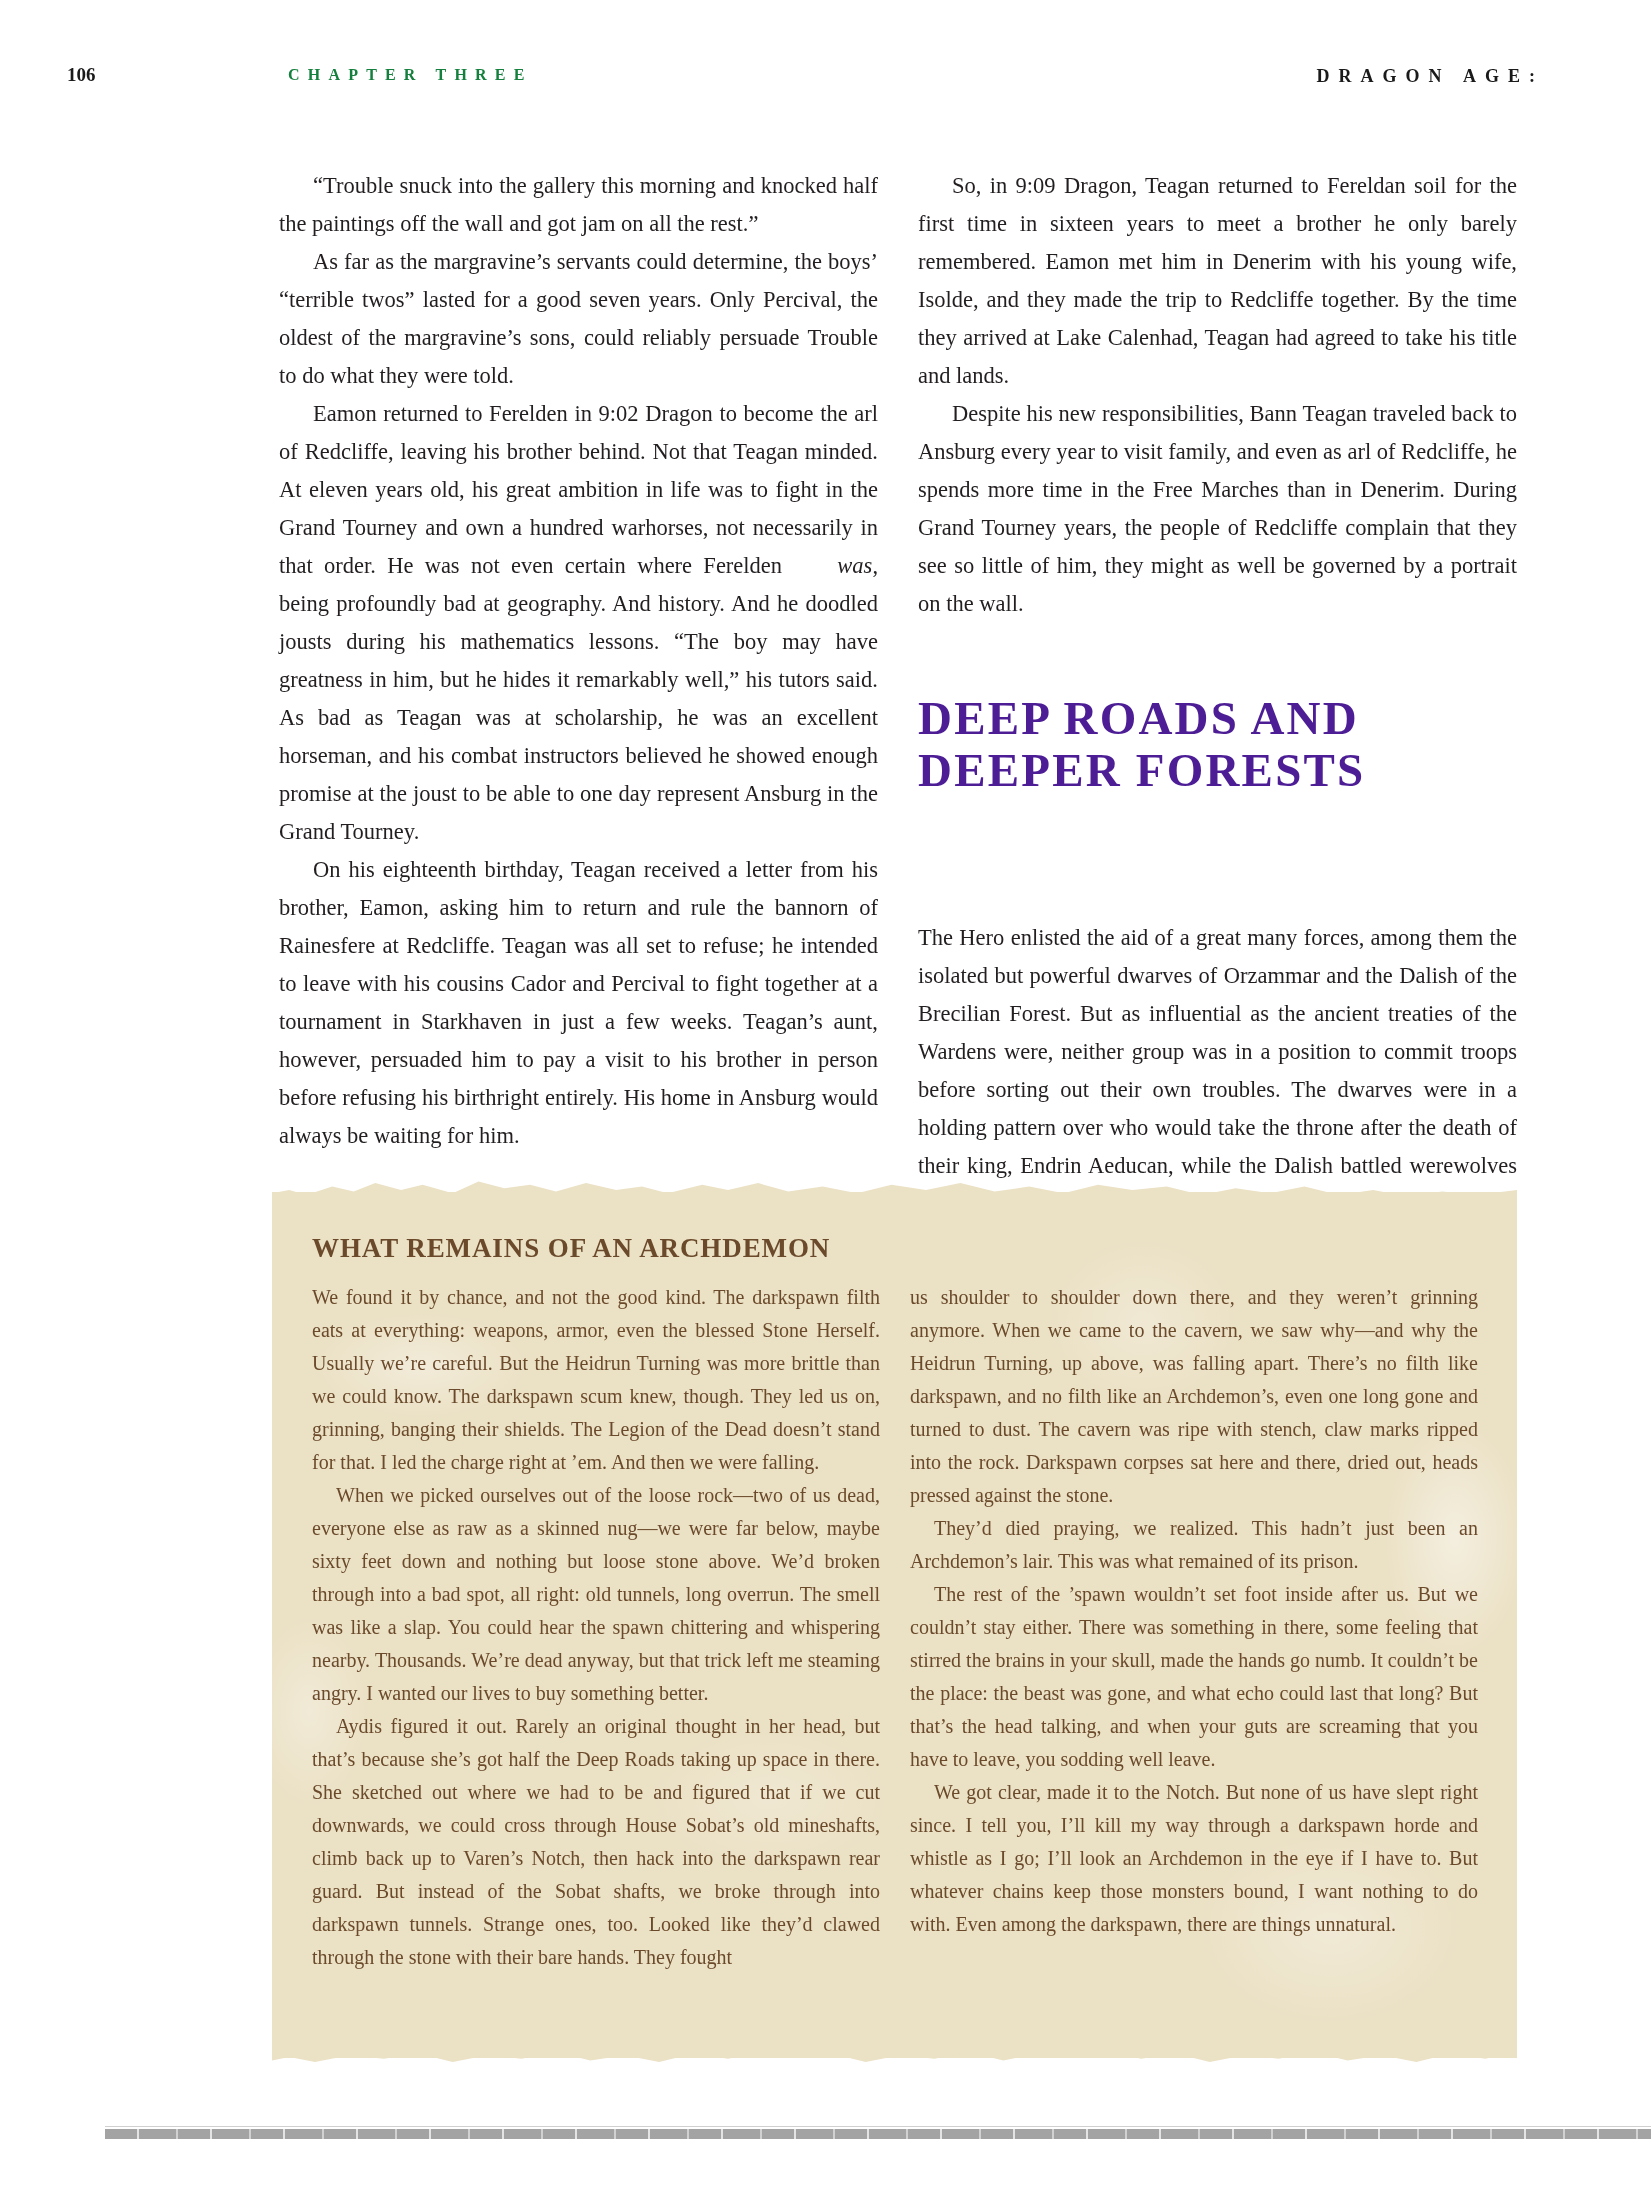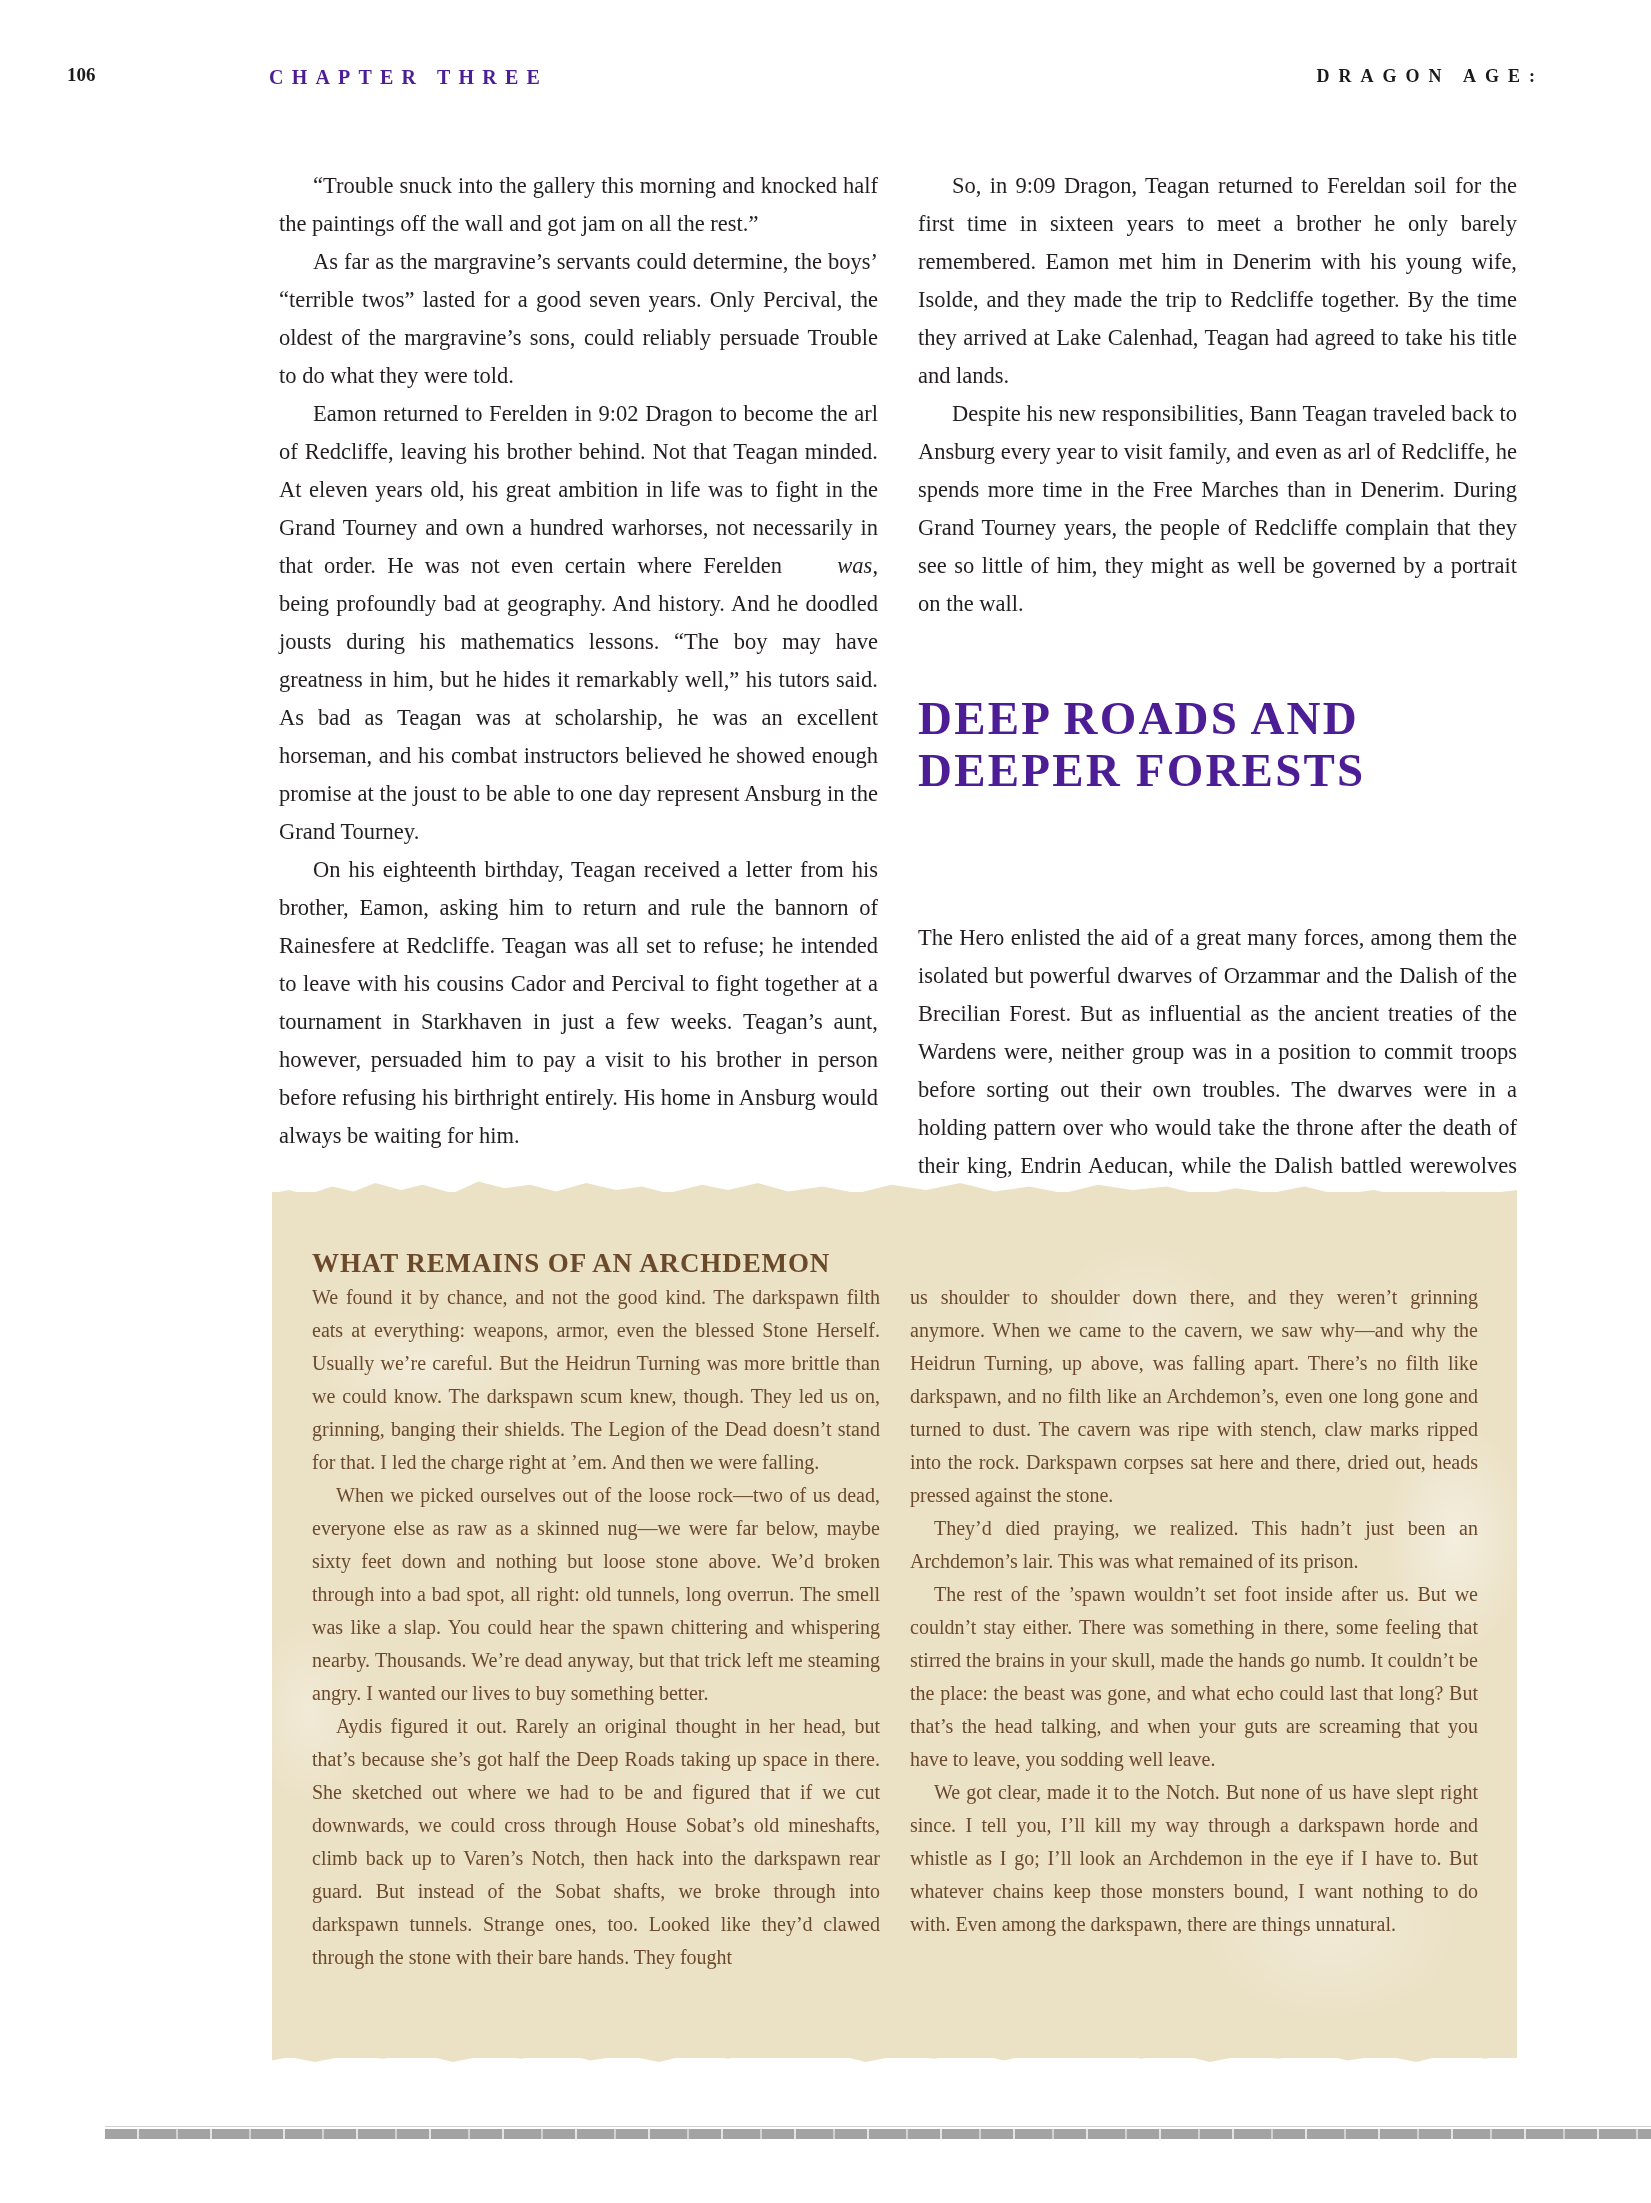--- a/index.html
+++ b/index.html
@@ -3,22 +3,22 @@
   <meta charset="utf-8">
   <style>
     html, body { margin: 0; padding: 0; background: #ffffff; }
     body { width: 1652px; height: 2203px; position: relative; overflow: hidden;
            font-family: "Liberation Serif", "DejaVu Serif", serif; color: #231f20; }
 
     
     .running-header { position: absolute; top: 64px; left: 0; width: 1652px; height: 26px; padding-left: 21px; }
     .page-number { position: absolute; left: 67px; top: 0; font-weight: bold; font-size: 19px;
                    font-family: "Liberation Serif", serif; color: #1a1a1a; }
-    .chapter-label { position: absolute; left: 269px; top: 1.7px; font-weight: bold; font-size: 20px;
-                     letter-spacing: 8.2px; color: #4c1d95; font-family: "Liberation Serif", serif; }
+    .chapter-label { position: absolute; left: 288px; top: 1.7px; font-weight: bold; font-size: 16px;
+                     letter-spacing: 8.2px; color: #15803d; font-family: "Liberation Serif", serif; }
     .book-title { position: absolute; right: 129px; top: 1.7px; font-weight: bold; font-size: 18px;
                   letter-spacing: 9px; color: #1a1a1a; font-family: "Liberation Serif", serif; }
 
     
     .column { position: absolute; width: 599px; font-size: 22.5px; line-height: 38px;
               text-align: justify; color: #231f20; }
     .col-left { left: 279px; top: 167px; }
     .col-right { left: 918px; top: 167px; }
     .column p { margin: 0; text-indent: 34px; }
     .column p.no-indent { text-indent: 0; }
@@ -37,21 +37,21 @@
       background:
         radial-gradient(ellipse 155px 77px at 12% 20%, rgba(255,255,255,0.35), transparent 70%),
         radial-gradient(ellipse 103px 172px at 95% 40%, rgba(255,255,255,0.45), transparent 70%),
         radial-gradient(ellipse 172px 103px at 40% 70%, rgba(255,255,255,0.22), transparent 70%),
         radial-gradient(ellipse 138px 120px at 70% 15%, rgba(255,255,255,0.25), transparent 70%),
         radial-gradient(ellipse 189px 138px at 85% 85%, rgba(255,255,255,0.3), transparent 70%),
         radial-gradient(ellipse 86px 138px at 3% 60%, rgba(255,255,255,0.3), transparent 70%);
     }
     .sidebar .torn-top { position: absolute; left: 0; top: -13.8px; width: 100%; height: 34px; }
     .sidebar .torn-bottom { position: absolute; left: 0; bottom: -15.5px; width: 100%; height: 34px; }
-    .sidebar-title { position: absolute; left: 40px; top: 56px; margin: 0;
+    .sidebar-title { position: absolute; left: 40px; top: 41px; margin: 0;
                      font-family: "Liberation Serif", serif; font-weight: bold; font-size: 27px;
                      letter-spacing: 0.9px; color: #6b4a2b; text-align: right; }
     .sb-col { position: absolute; width: 568px; font-size: 20px; line-height: 33px;
               color: #6b4a2b; text-align: justify; }
     .sb-col p { margin: 0; text-indent: 24px; }
     .sb-col p.no-indent { text-indent: 0; }
     .sb-left { left: 40px; top: 89px; }
     .sb-right { left: 638px; top: 89px; }
     .attribution { margin-top: 6.9px !important; text-indent: 0 !important; text-align: right;
                    font-style: italic; }

